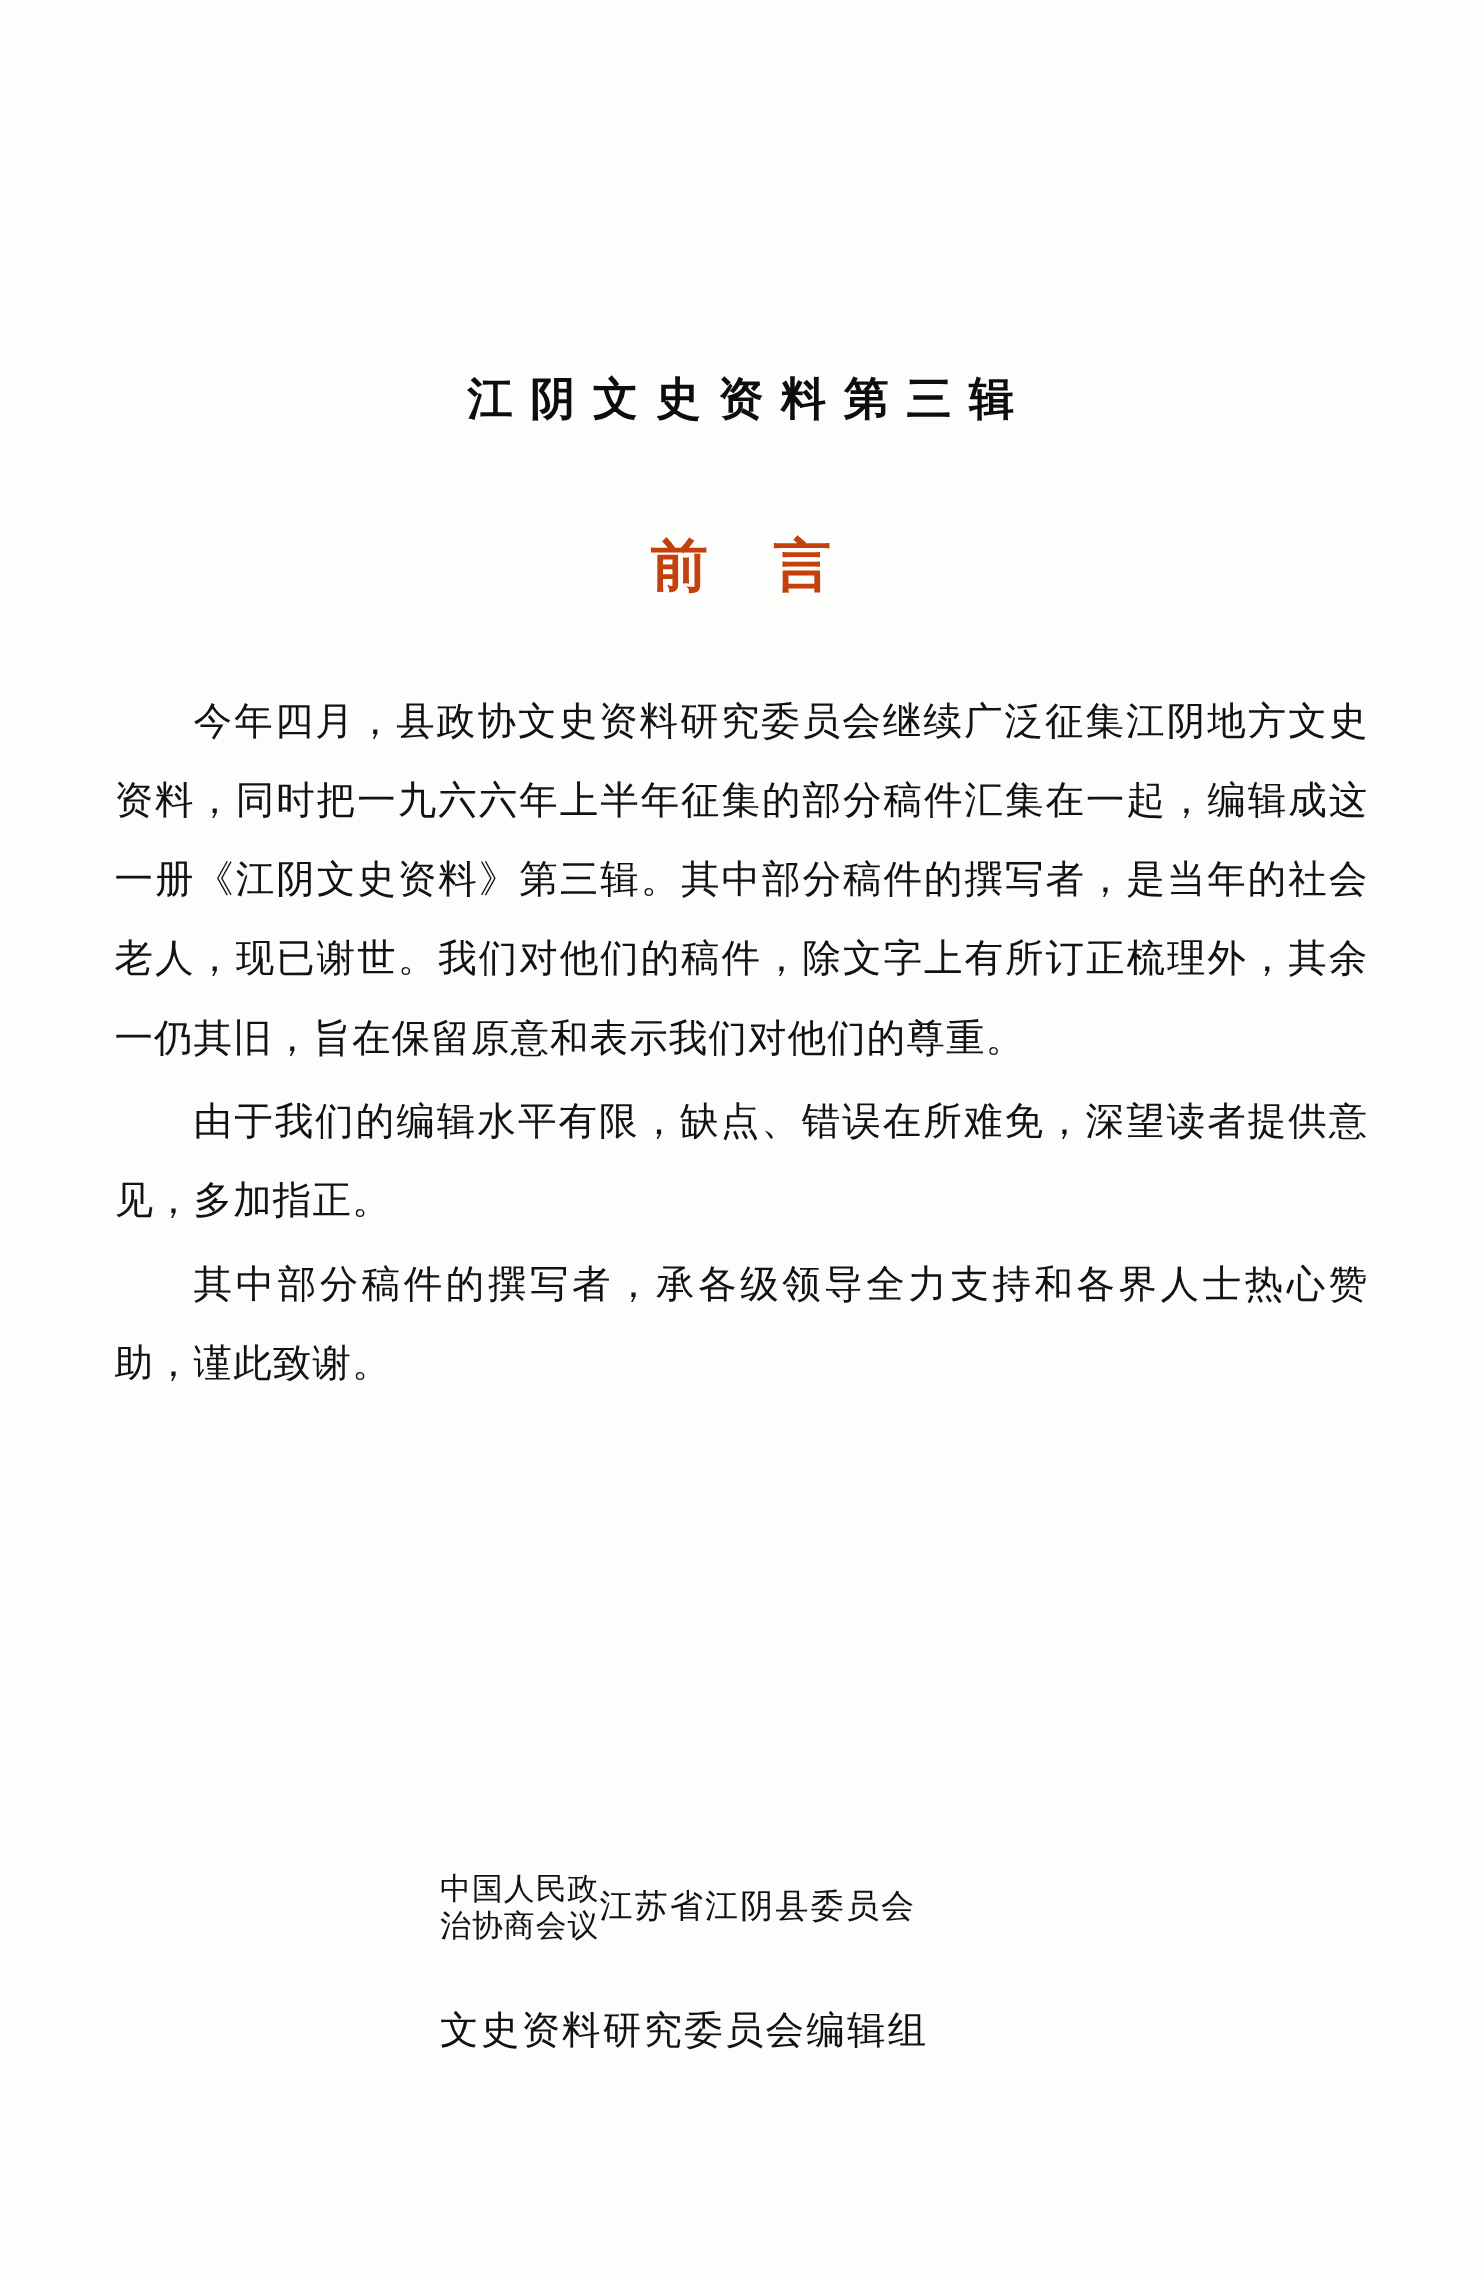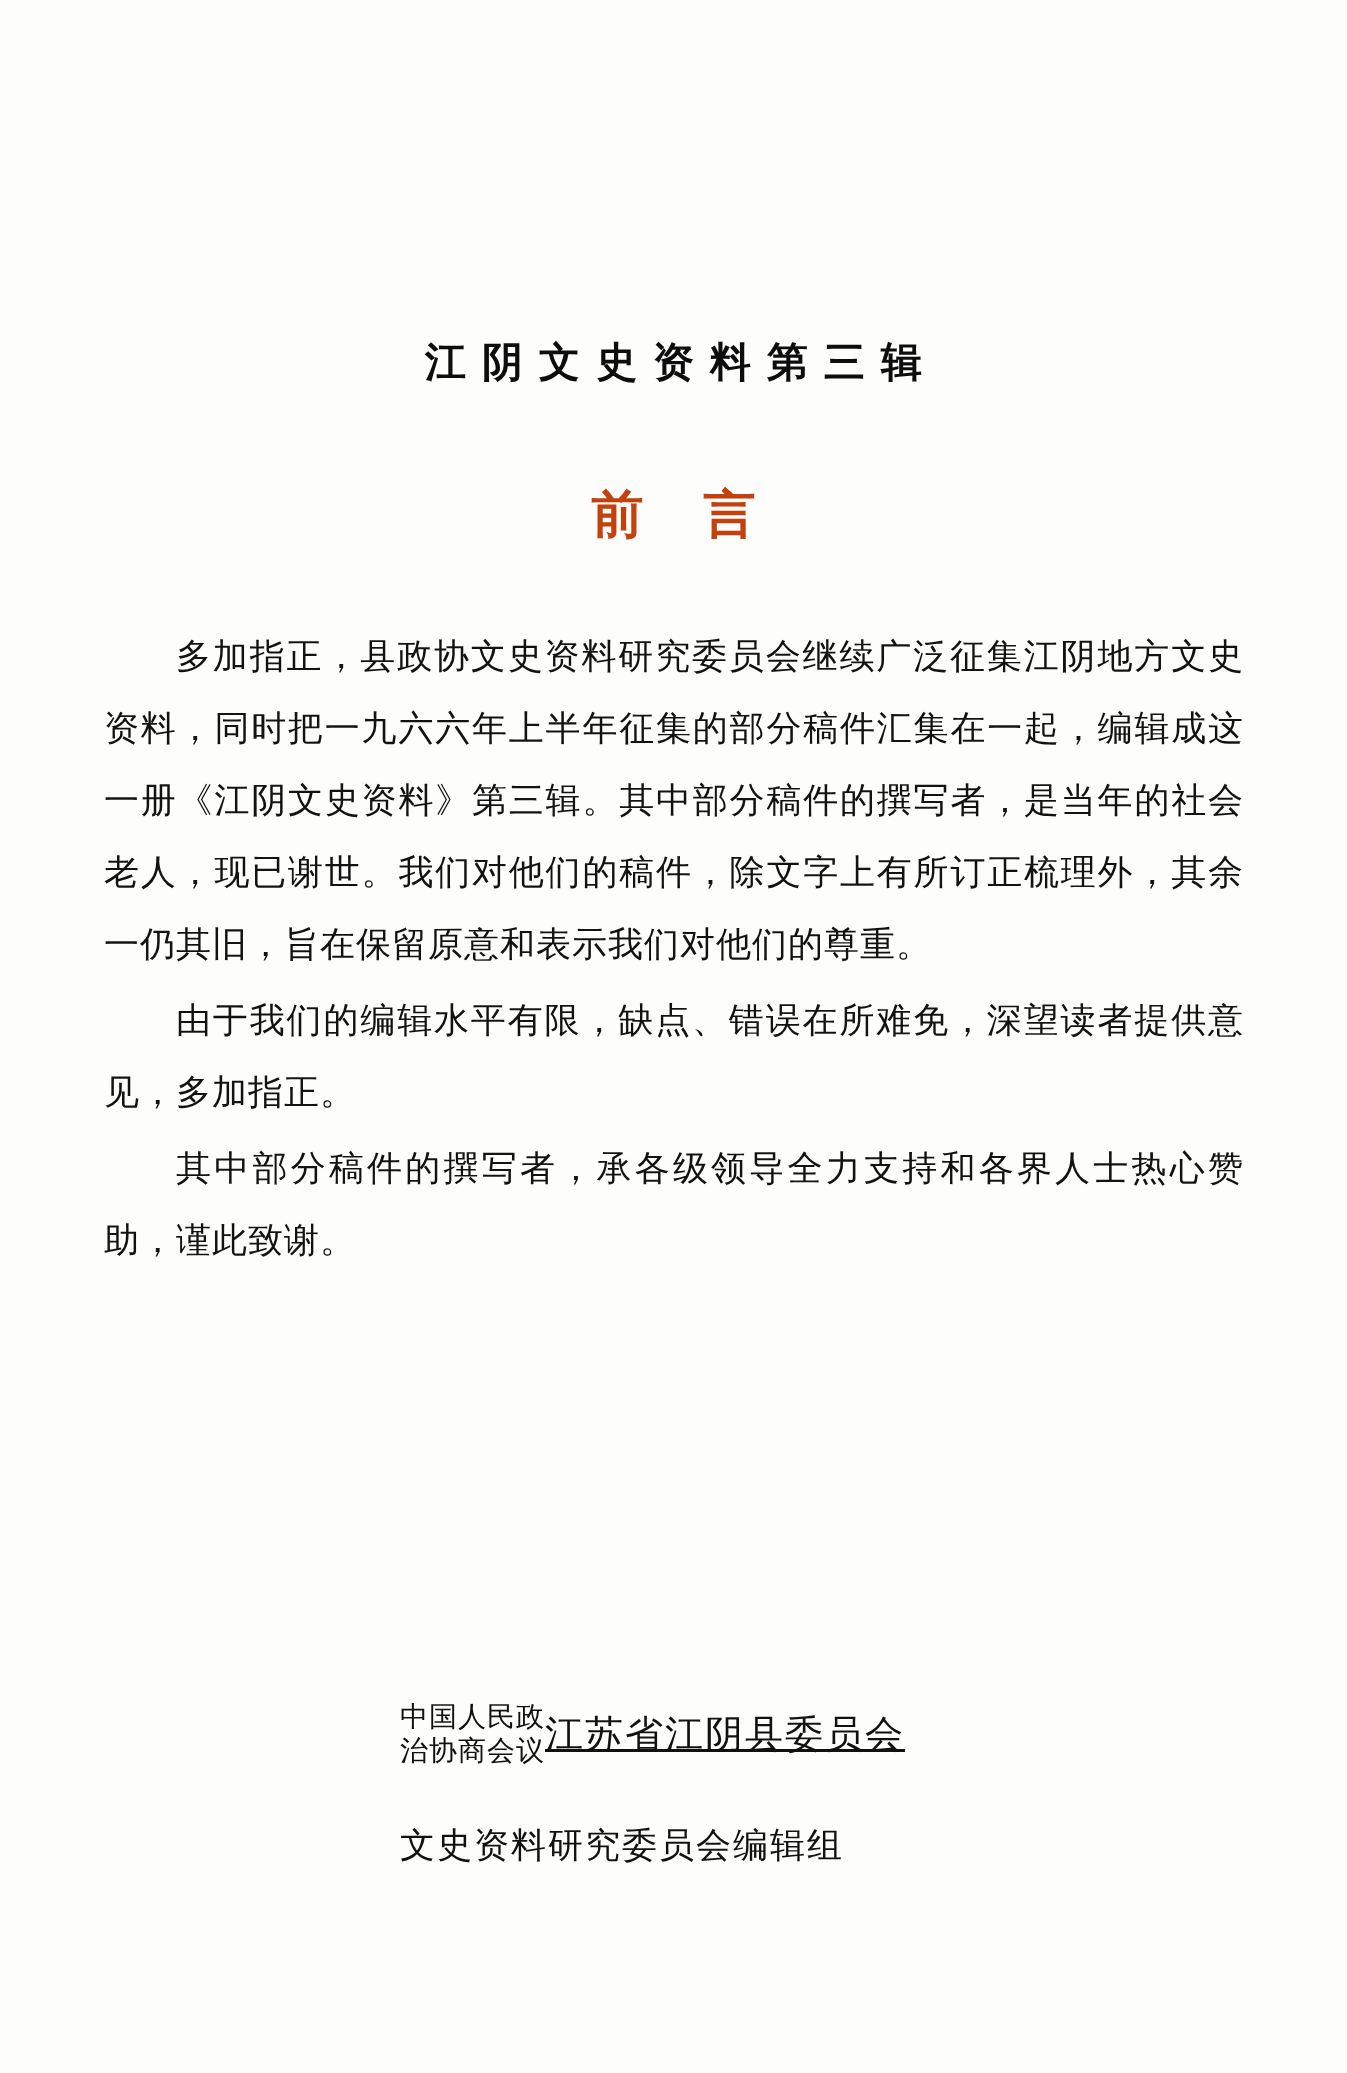--- a/index.html
+++ b/index.html
@@ -82,44 +82,43 @@
   .sig-stack {
     display: inline-block;
     font-size: 28px;
     line-height: 34px;
     text-align: center;
     white-space: nowrap;
   }
   .sig-stack span { display: block; }
   .sig-main {
     display: inline-block;
-    font-size: 38px;
+    font-size: 30px;
     letter-spacing: 2px;
     white-space: nowrap;
-    text-decoration: underline;
   }
   .sig-line-2 {
     padding-left: 400px;
     margin-top: 54px;
     font-size: 35px;
     letter-spacing: 2px;
     white-space: nowrap;
   }
 </style>
 </head>
 <body>
 
 <div class="page">
 
   <div class="doc-title">江阴文史资料第三辑</div>
 
   <div class="doc-subtitle">前言</div>
 
   <div class="body-block">
-    <p class="para">多加指正，县政协文史资料研究委员会继续广泛征集江阴地方文史资料，同时把一九六六年上半年征集的部分稿件汇集在一起，编辑成这一册《江阴文史资料》第三辑。其中部分稿件的撰写者，是当年的社会老人，现已谢世。我们对他们的稿件，除文字上有所订正梳理外，其余一仍其旧，旨在保留原意和表示我们对他们的尊重。</p>
+    <p class="para">今年四月，县政协文史资料研究委员会继续广泛征集江阴地方文史资料，同时把一九六六年上半年征集的部分稿件汇集在一起，编辑成这一册《江阴文史资料》第三辑。其中部分稿件的撰写者，是当年的社会老人，现已谢世。我们对他们的稿件，除文字上有所订正梳理外，其余一仍其旧，旨在保留原意和表示我们对他们的尊重。</p>
     <p class="para">由于我们的编辑水平有限，缺点、错误在所难免，深望读者提供意见，多加指正。</p>
     <p class="para">其中部分稿件的撰写者，承各级领导全力支持和各界人士热心赞助，谨此致谢。</p>
   </div>
 
   <div class="signature">
     <div class="sig-line-1">
       <span class="sig-stack">
         <span>中国人民政</span>
         <span>治协商会议</span>
       </span>

